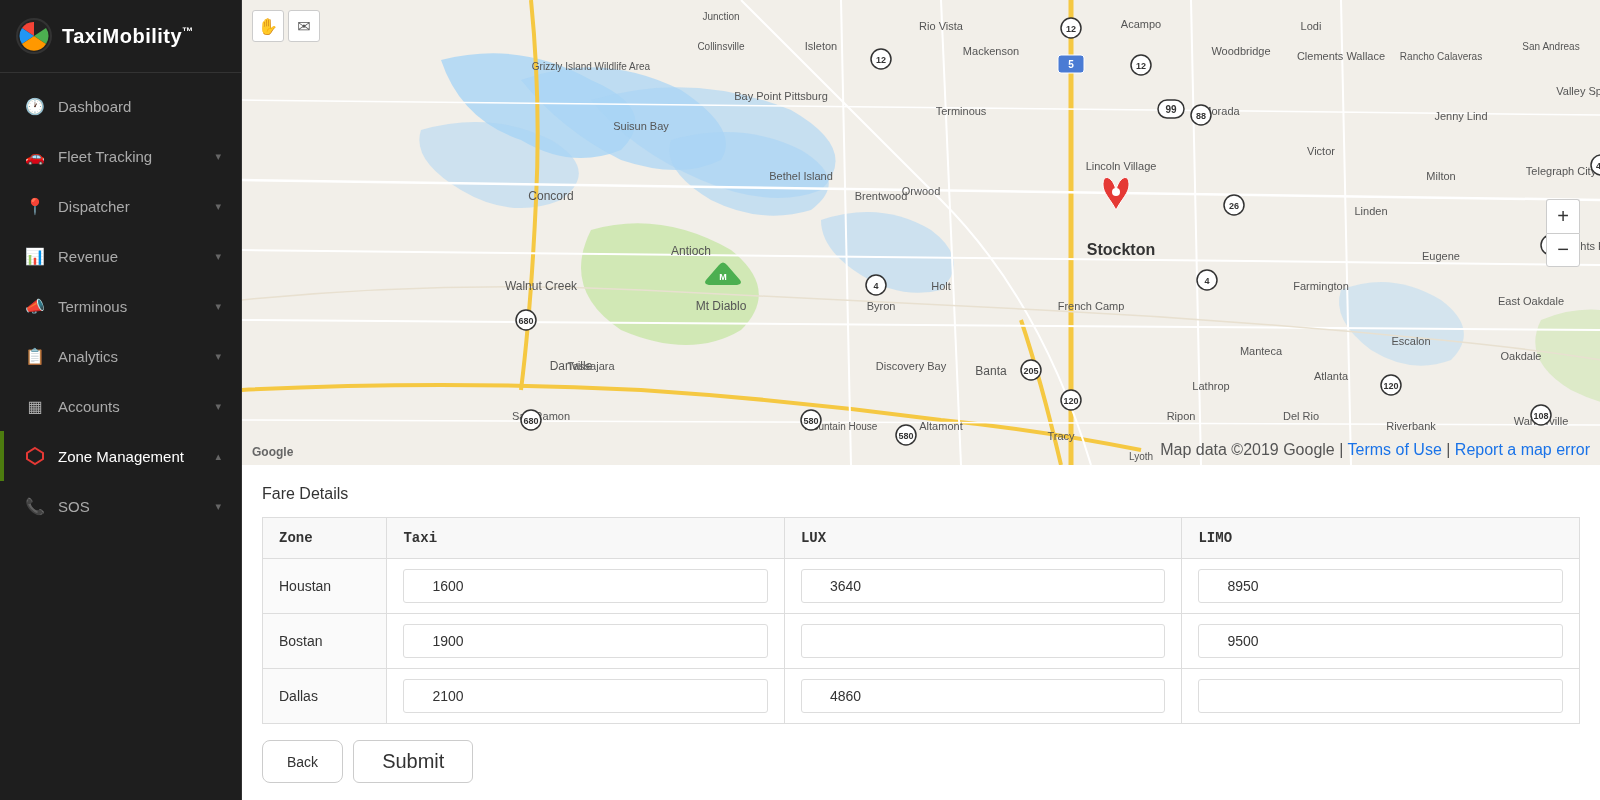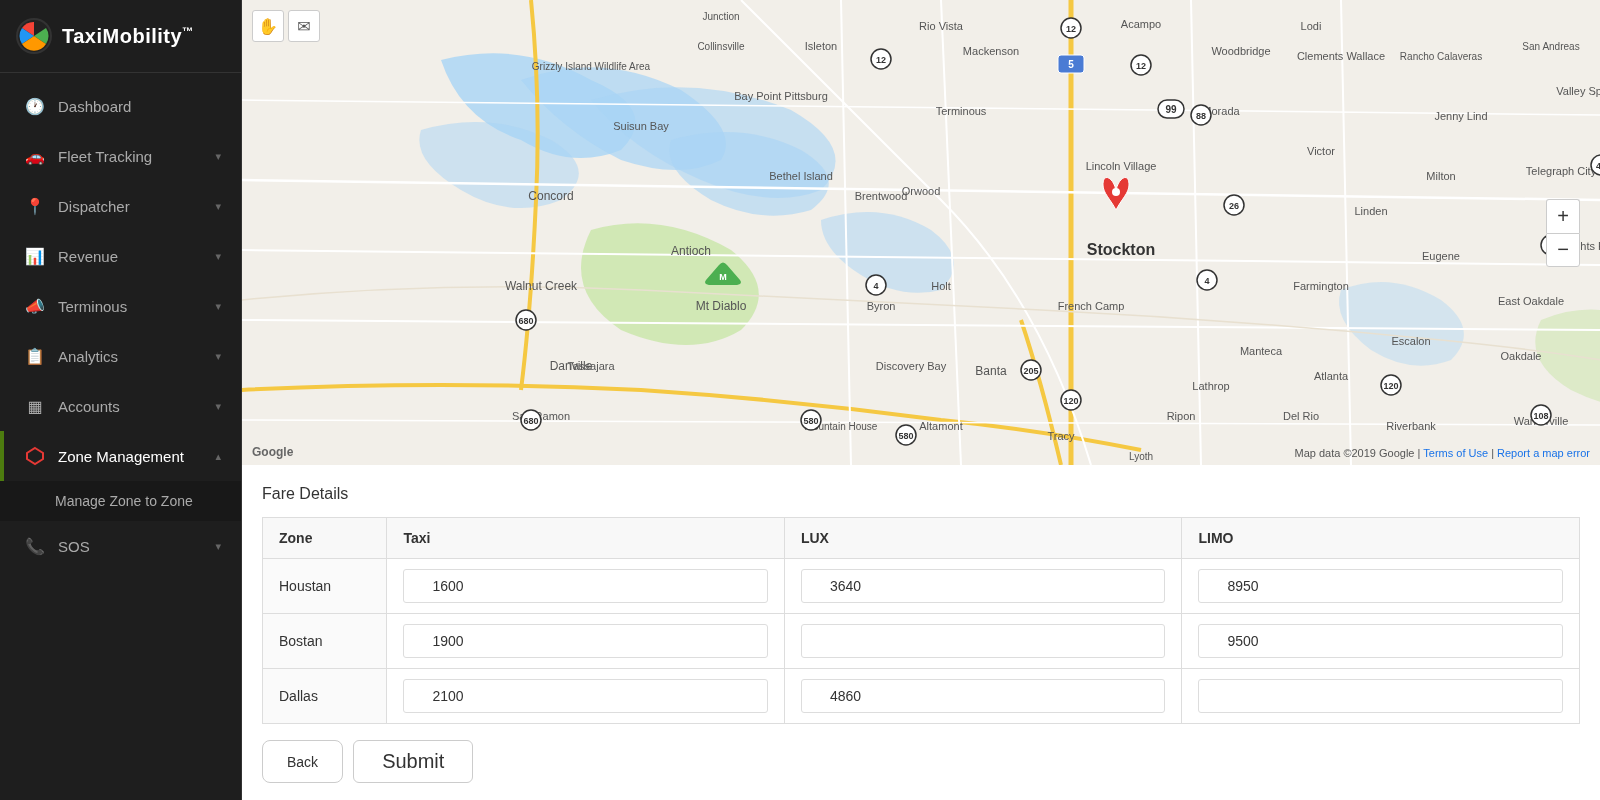--- a/index.html
+++ b/index.html
@@ -153,21 +153,21 @@
       bottom: 6px;
       left: 10px;
       font-size: 12px;
       color: #666;
       font-weight: 600;
     }
     .map-credit {
       position: absolute;
       bottom: 6px;
       right: 10px;
-      font-size: 11px;
+      font-size: 16px;
       color: #555;
     }
     .map-credit a { color: #1a73e8; text-decoration: none; }
 
     
     #fare-details {
       flex: 1;
       background: #fff;
       padding: 20px 20px 16px 20px;
       overflow-y: auto;
@@ -184,20 +184,21 @@
       border: 1px solid #ddd;
       font-size: 14px;
     }
     .fare-table th {
       background: #f8f8f8;
       padding: 12px 16px;
       text-align: left;
       font-weight: 600;
       color: #333;
       border: 1px solid #ddd;
+      font-family: Liberation Mono, monospace;
     }
     .fare-table td {
       padding: 10px 16px;
       border: 1px solid #ddd;
       color: #333;
       vertical-align: middle;
     }
     .fare-table td:first-child {
       background: #fafafa;
       font-weight: 500;
@@ -312,23 +313,20 @@
     <div class="nav-item active">
       <span class="nav-icon" style="color:#e53935;">
         <svg width="20" height="20" viewBox="0 0 20 20">
             <polygon points="10,2 18,7 18,13 10,18 2,13 2,7" fill="none" stroke="#e53935" stroke-width="2"></polygon>
           </svg>
       </span>
       <span>Zone Management</span>
       <span class="chevron">▴</span>
     </div>
 
-    <div class="sub-nav-item">
-      <span>Manage Zone to Zone</span>
-    </div>
 
     <div class="nav-item">
       <span class="nav-icon">📞</span>
       <span>SOS</span>
       <span class="chevron">▾</span>
     </div>
   </div>
 </div>
 
 <div id="main">

